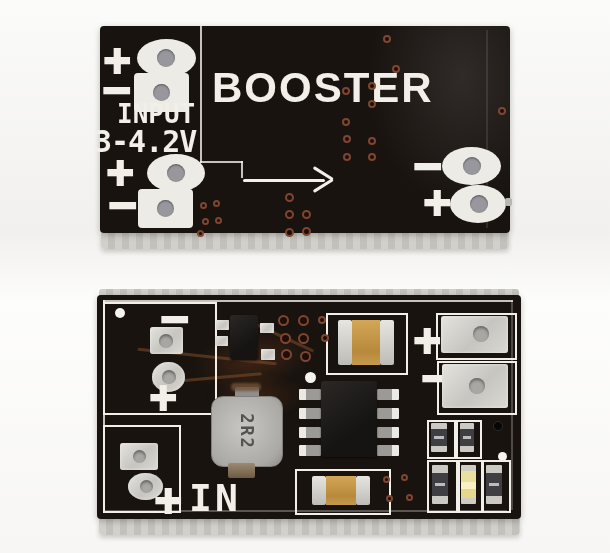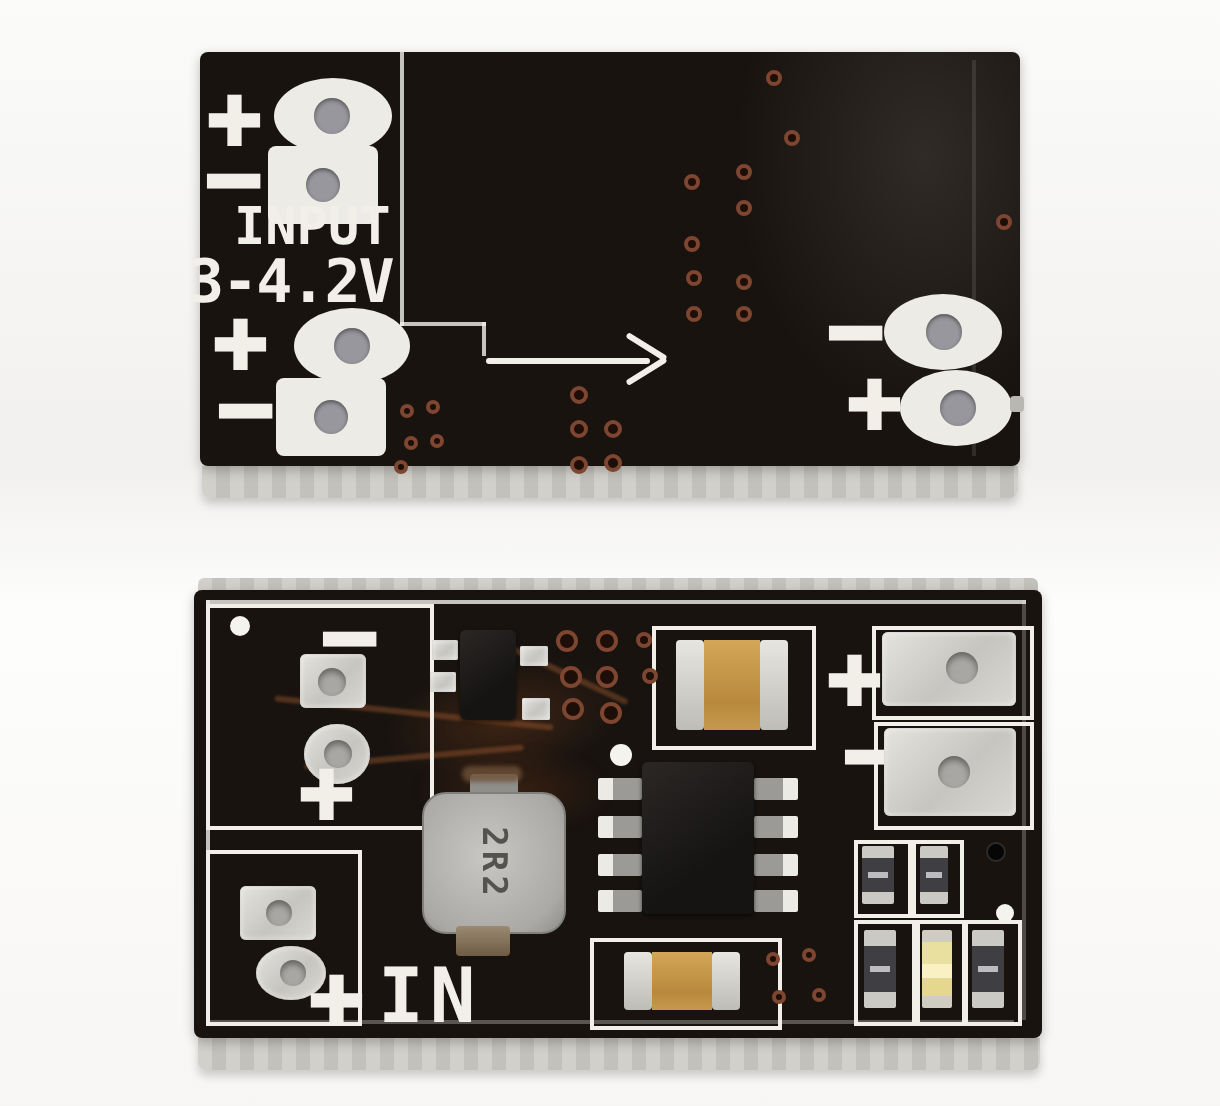--- a/index.html
+++ b/index.html
@@ -82,20 +82,21 @@
 
     <span class="sign fs44" style="left:7px;top:124px;">+</span>
     <div class="oval-pad" style="left:47px;top:128px;width:58px;height:38px;">
       <div class="hole" style="left:20px;top:10px;width:18px;height:18px;"></div>
     </div>
     <span class="sign fs46" style="left:9px;top:155px;">−</span>
     <div class="sq-pad" style="left:38px;top:163px;width:55px;height:39px;">
       <div class="hole" style="left:19px;top:11px;width:17px;height:17px;"></div>
     </div>
 
+    <span class="title" style="left:112px;top:41px;">BOOSTER</span>
 
     <div class="silk-line" style="left:143px;top:153px;width:82px;height:3px;opacity:1;border-radius:2px;"></div>
     <div class="silk-line" style="left:210px;top:152px;width:23px;height:3px;opacity:1;transform:rotate(32deg);transform-origin:100% 50%;border-radius:2px;"></div>
     <div class="silk-line" style="left:210px;top:152px;width:23px;height:3px;opacity:1;transform:rotate(-32deg);transform-origin:100% 50%;border-radius:2px;"></div>
 
     <span class="sign fs46" style="left:314px;top:116px;">−</span>
     <div class="oval-pad" style="left:342px;top:121px;width:59px;height:38px;">
       <div class="hole" style="left:21px;top:10px;width:18px;height:18px;"></div>
     </div>
     <span class="sign fs44" style="left:324px;top:154px;">+</span>

